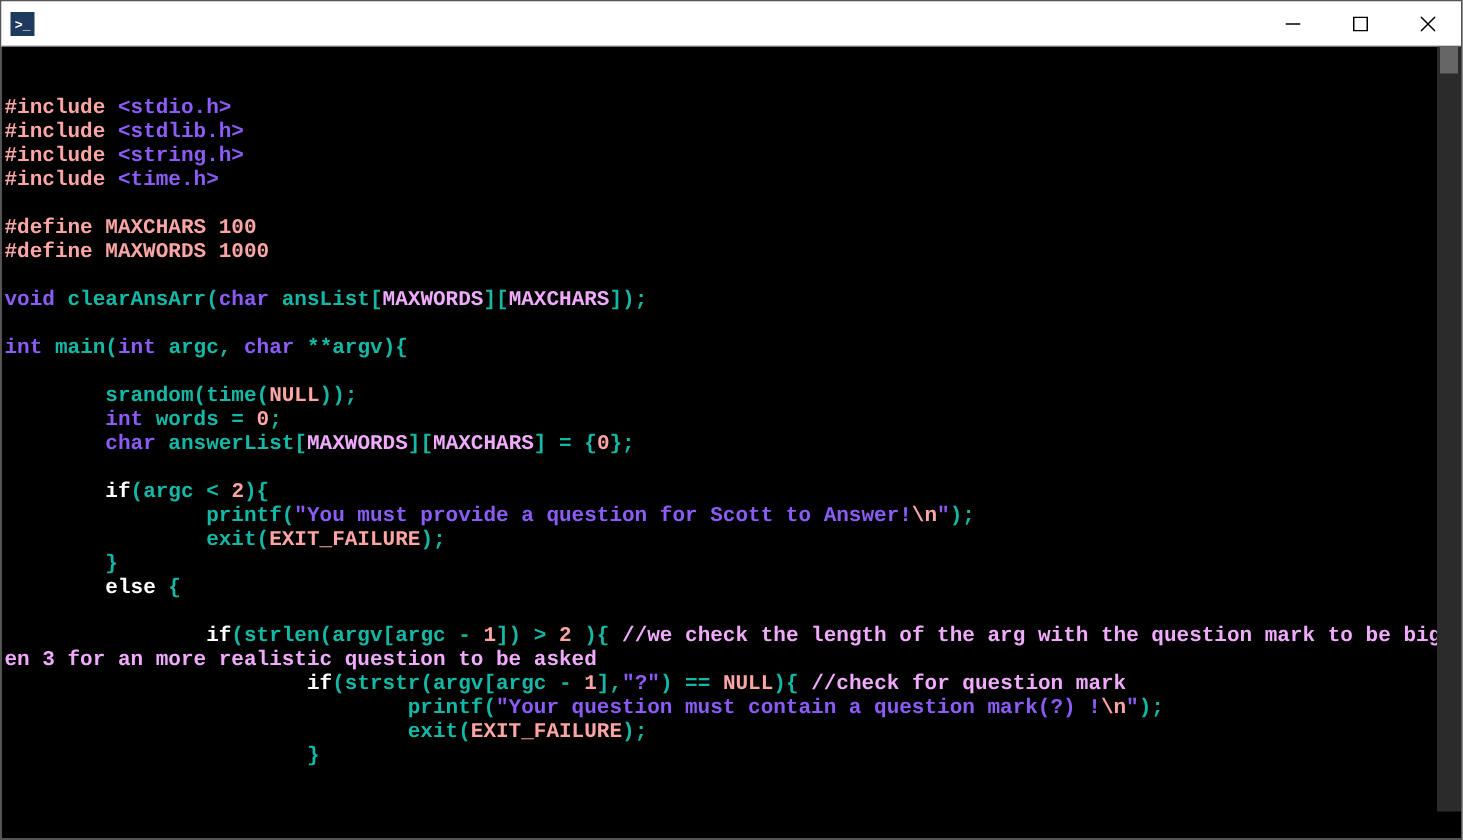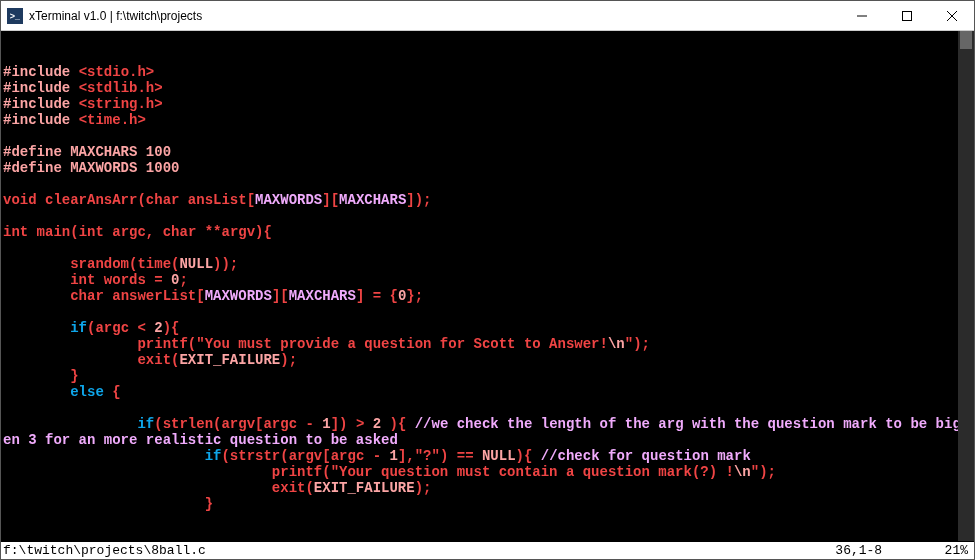--- a/index.html
+++ b/index.html
@@ -99,33 +99,32 @@
     align-items: center;
     font-family: Consolas, "Courier New", monospace;
     font-size: 13px;
     padding: 0 6px 0 2px;
     font-weight: normal;
   }
   .statusbar .sp { flex: 1; }
 
   
   .mag { color: #fca5a5; }   
-  .grn { color: #ef4444; }   
+  .grn { color: #8b5cf6; }   
   .cyn { color: #f0abfc; }   
-  .yel { color: #0ea5e9; text-align: center; }   
-  .wht { color: #ef4444; }   
+  .yel { color: #ffffff; text-align: center; }   
+  .wht { color: #14b8a6; }   
 </style>
 </head>
 <body>
 
 <div class="window">
 
   <div class="titlebar">
     <div class="app-icon">&gt;_</div>
-    <div class="title-text">xTerminal v1.0 | f:\twitch\projects</div>
     <div class="spacer"></div>
     <div class="win-controls">
       <div class="win-btn">
         <svg width="10" height="10" viewBox="0 0 10 10">
             <path d="M0 5 H10" stroke="#000" stroke-width="1"></path>
           </svg>
       </div>
       <div class="win-btn">
         <svg width="10" height="10" viewBox="0 0 10 10">
             <rect x="0.5" y="0.5" width="9" height="9" fill="none" stroke="#000" stroke-width="1"></rect>
@@ -139,22 +138,15 @@
     </div>
   </div>
 
   <div class="terminal">
     <div class="code-area" id="code-area"><div><span class="mag">#include </span><span class="grn">&lt;stdio.h&gt;</span></div><div><span class="mag">#include </span><span class="grn">&lt;stdlib.h&gt;</span></div><div><span class="mag">#include </span><span class="grn">&lt;string.h&gt;</span></div><div><span class="mag">#include </span><span class="grn">&lt;time.h&gt;</span></div><div><span>&nbsp;</span></div><div><span class="mag">#define MAXCHARS </span><span class="mag">100</span></div><div><span class="mag">#define MAXWORDS </span><span class="mag">1000</span></div><div><span>&nbsp;</span></div><div><span class="grn">void</span><span class="wht"> clearAnsArr(</span><span class="grn">char</span><span class="wht"> ansList[</span><span class="cyn">MAXWORDS</span><span class="wht">][</span><span class="cyn">MAXCHARS</span><span class="wht">]);</span></div><div><span>&nbsp;</span></div><div><span class="grn">int</span><span class="wht"> main(</span><span class="grn">int</span><span class="wht"> argc, </span><span class="grn">char</span><span class="wht"> **argv){</span></div><div><span>&nbsp;</span></div><div><span class="wht">        srandom(time(</span><span class="mag">NULL</span><span class="wht">));</span></div><div><span class="wht">        </span><span class="grn">int</span><span class="wht"> words = </span><span class="mag">0</span><span class="wht">;</span></div><div><span class="wht">        </span><span class="grn">char</span><span class="wht"> answerList[</span><span class="cyn">MAXWORDS</span><span class="wht">][</span><span class="cyn">MAXCHARS</span><span class="wht">] = {</span><span class="mag">0</span><span class="wht">};</span></div><div><span>&nbsp;</span></div><div><span class="wht">        </span><span class="yel">if</span><span class="wht">(argc &lt; </span><span class="mag">2</span><span class="wht">){</span></div><div><span class="wht">                printf(</span><span class="grn">"You must provide a question for Scott to Answer!</span><span class="mag">\n</span><span class="grn">"</span><span class="wht">);</span></div><div><span class="wht">                exit(</span><span class="mag">EXIT_FAILURE</span><span class="wht">);</span></div><div><span class="wht">        }</span></div><div><span class="wht">        </span><span class="yel">else</span><span class="wht"> {</span></div><div><span>&nbsp;</span></div><div><span class="wht">                </span><span class="yel">if</span><span class="wht">(strlen(argv[argc - </span><span class="mag">1</span><span class="wht">]) &gt; </span><span class="mag">2</span><span class="wht"> ){ </span><span class="cyn">//we check the length of the arg with the question mark to be bigger th</span></div><div><span class="cyn">en 3 for an more realistic question to be asked</span></div><div><span class="wht">                        </span><span class="yel">if</span><span class="wht">(strstr(argv[argc - </span><span class="mag">1</span><span class="wht">],</span><span class="grn">"?"</span><span class="wht">) == </span><span class="mag">NULL</span><span class="wht">){ </span><span class="cyn">//check for question mark</span></div><div><span class="wht">                                printf(</span><span class="grn">"Your question must contain a question mark(?) !</span><span class="mag">\n</span><span class="grn">"</span><span class="wht">);</span></div><div><span class="wht">                                exit(</span><span class="mag">EXIT_FAILURE</span><span class="wht">);</span></div><div><span class="wht">                        }</span></div></div>
 
     <div class="scrollbar">
       <div class="thumb"></div>
     </div>
 
-    <div class="statusbar">
-      <span>f:\twitch\projects\8ball.c</span>
-      <span class="sp"></span>
-      <span>36,1-8</span>
-      <span>&nbsp;&nbsp;&nbsp;&nbsp;&nbsp;&nbsp;&nbsp;&nbsp;</span>
-      <span>21%</span>
-    </div>
   </div>
 
 </div>
 
 </body></html>

